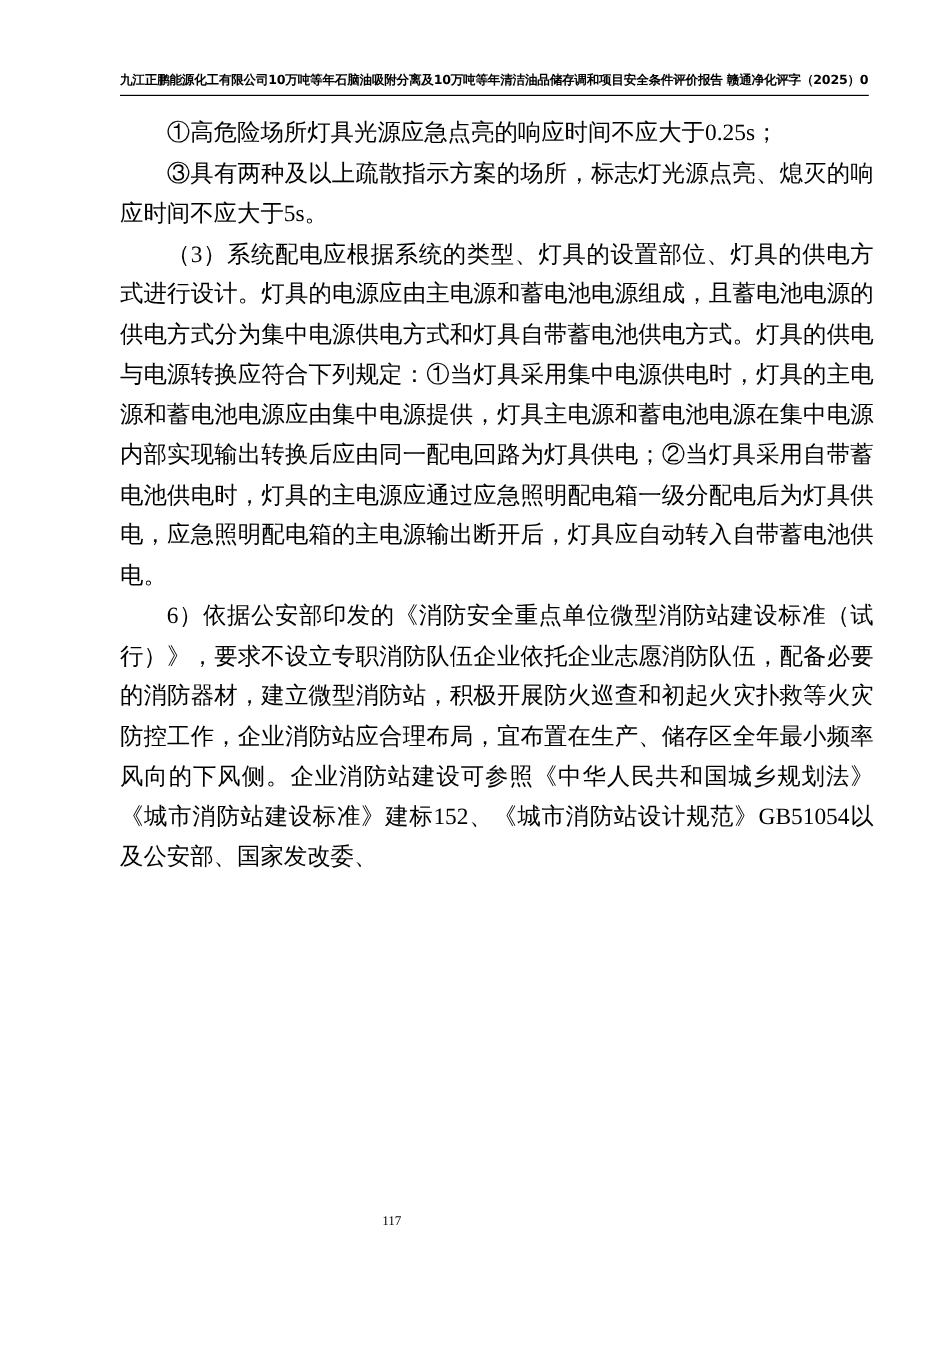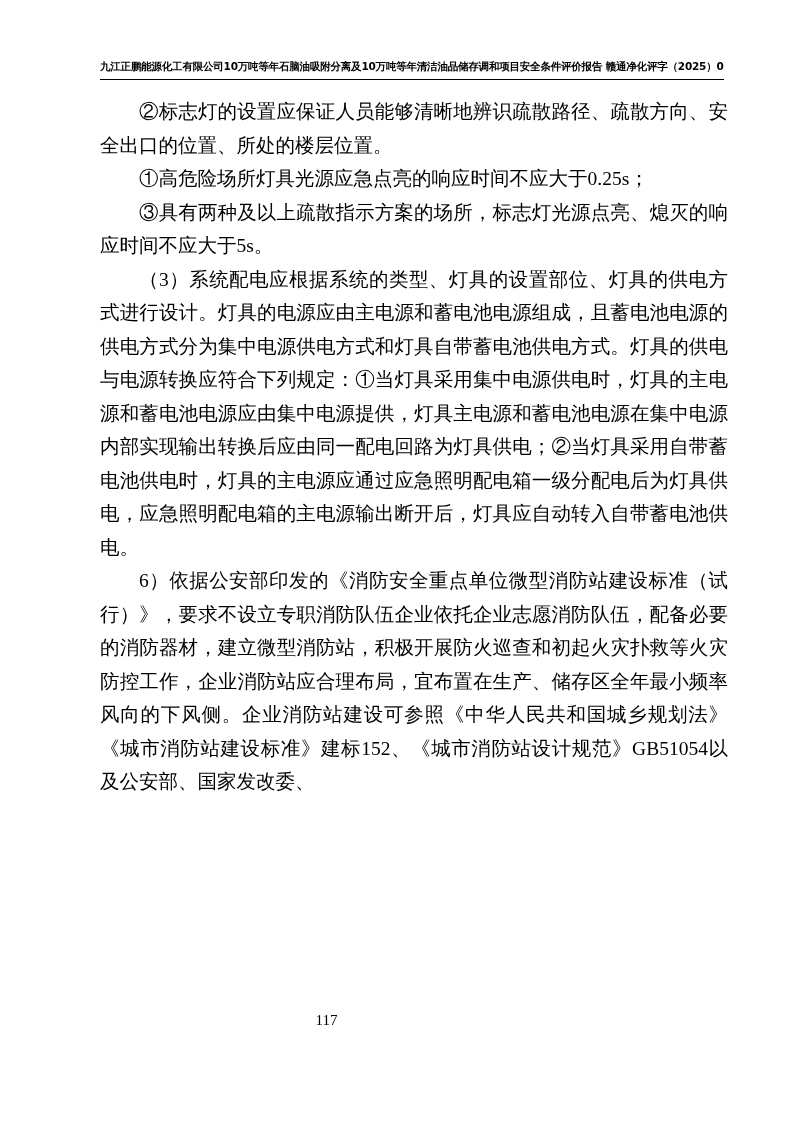--- a/index.html
+++ b/index.html
@@ -56,34 +56,33 @@
   .indent2 {
     text-indent: 39px;
   }
   .footer {
     position: absolute;
     top: 1012px;
     left: 0;
     width: 653px;
     text-align: center;
     font-family: "Liberation Serif", "DejaVu Serif", serif;
-    font-size: 15px;
+    font-size: 11px;
     color: #000000;
   }
 </style>
 </head>
 <body>
 
 <div class="page">
 
   <div class="header">九江正鹏能源化工有限公司10万吨等年石脑油吸附分离及10万吨等年清洁油品储存调和项目安全条件评价报告  赣通净化评字（2025）026 号</div>
   <div class="header-rule"></div>
 
   <div class="body-area">
-    <p class="para indent2">②标志灯的设置应保证人员能够清晰地辨识疏散路径、疏散方向、安全出口的位置、所处的楼层位置。</p>
     <p class="para indent2">①高危险场所灯具光源应急点亮的响应时间不应大于0.25s；</p>
     <p class="para indent2">③具有两种及以上疏散指示方案的场所，标志灯光源点亮、熄灭的响应时间不应大于5s。</p>
     <p class="para indent2">（3）系统配电应根据系统的类型、灯具的设置部位、灯具的供电方式进行设计。灯具的电源应由主电源和蓄电池电源组成，且蓄电池电源的供电方式分为集中电源供电方式和灯具自带蓄电池供电方式。灯具的供电与电源转换应符合下列规定：①当灯具采用集中电源供电时，灯具的主电源和蓄电池电源应由集中电源提供，灯具主电源和蓄电池电源在集中电源内部实现输出转换后应由同一配电回路为灯具供电；②当灯具采用自带蓄电池供电时，灯具的主电源应通过应急照明配电箱一级分配电后为灯具供电，应急照明配电箱的主电源输出断开后，灯具应自动转入自带蓄电池供电。</p>
     <p class="para indent2">6）依据公安部印发的《消防安全重点单位微型消防站建设标准（试行）》，要求不设立专职消防队伍企业依托企业志愿消防队伍，配备必要的消防器材，建立微型消防站，积极开展防火巡查和初起火灾扑救等火灾防控工作，企业消防站应合理布局，宜布置在生产、储存区全年最小频率风向的下风侧。企业消防站建设可参照《中华人民共和国城乡规划法》《城市消防站建设标准》建标152、《城市消防站设计规范》GB51054以及公安部、国家发改委、</p>
   </div>
 
   <div class="footer">117</div>
 
 </div>
 

